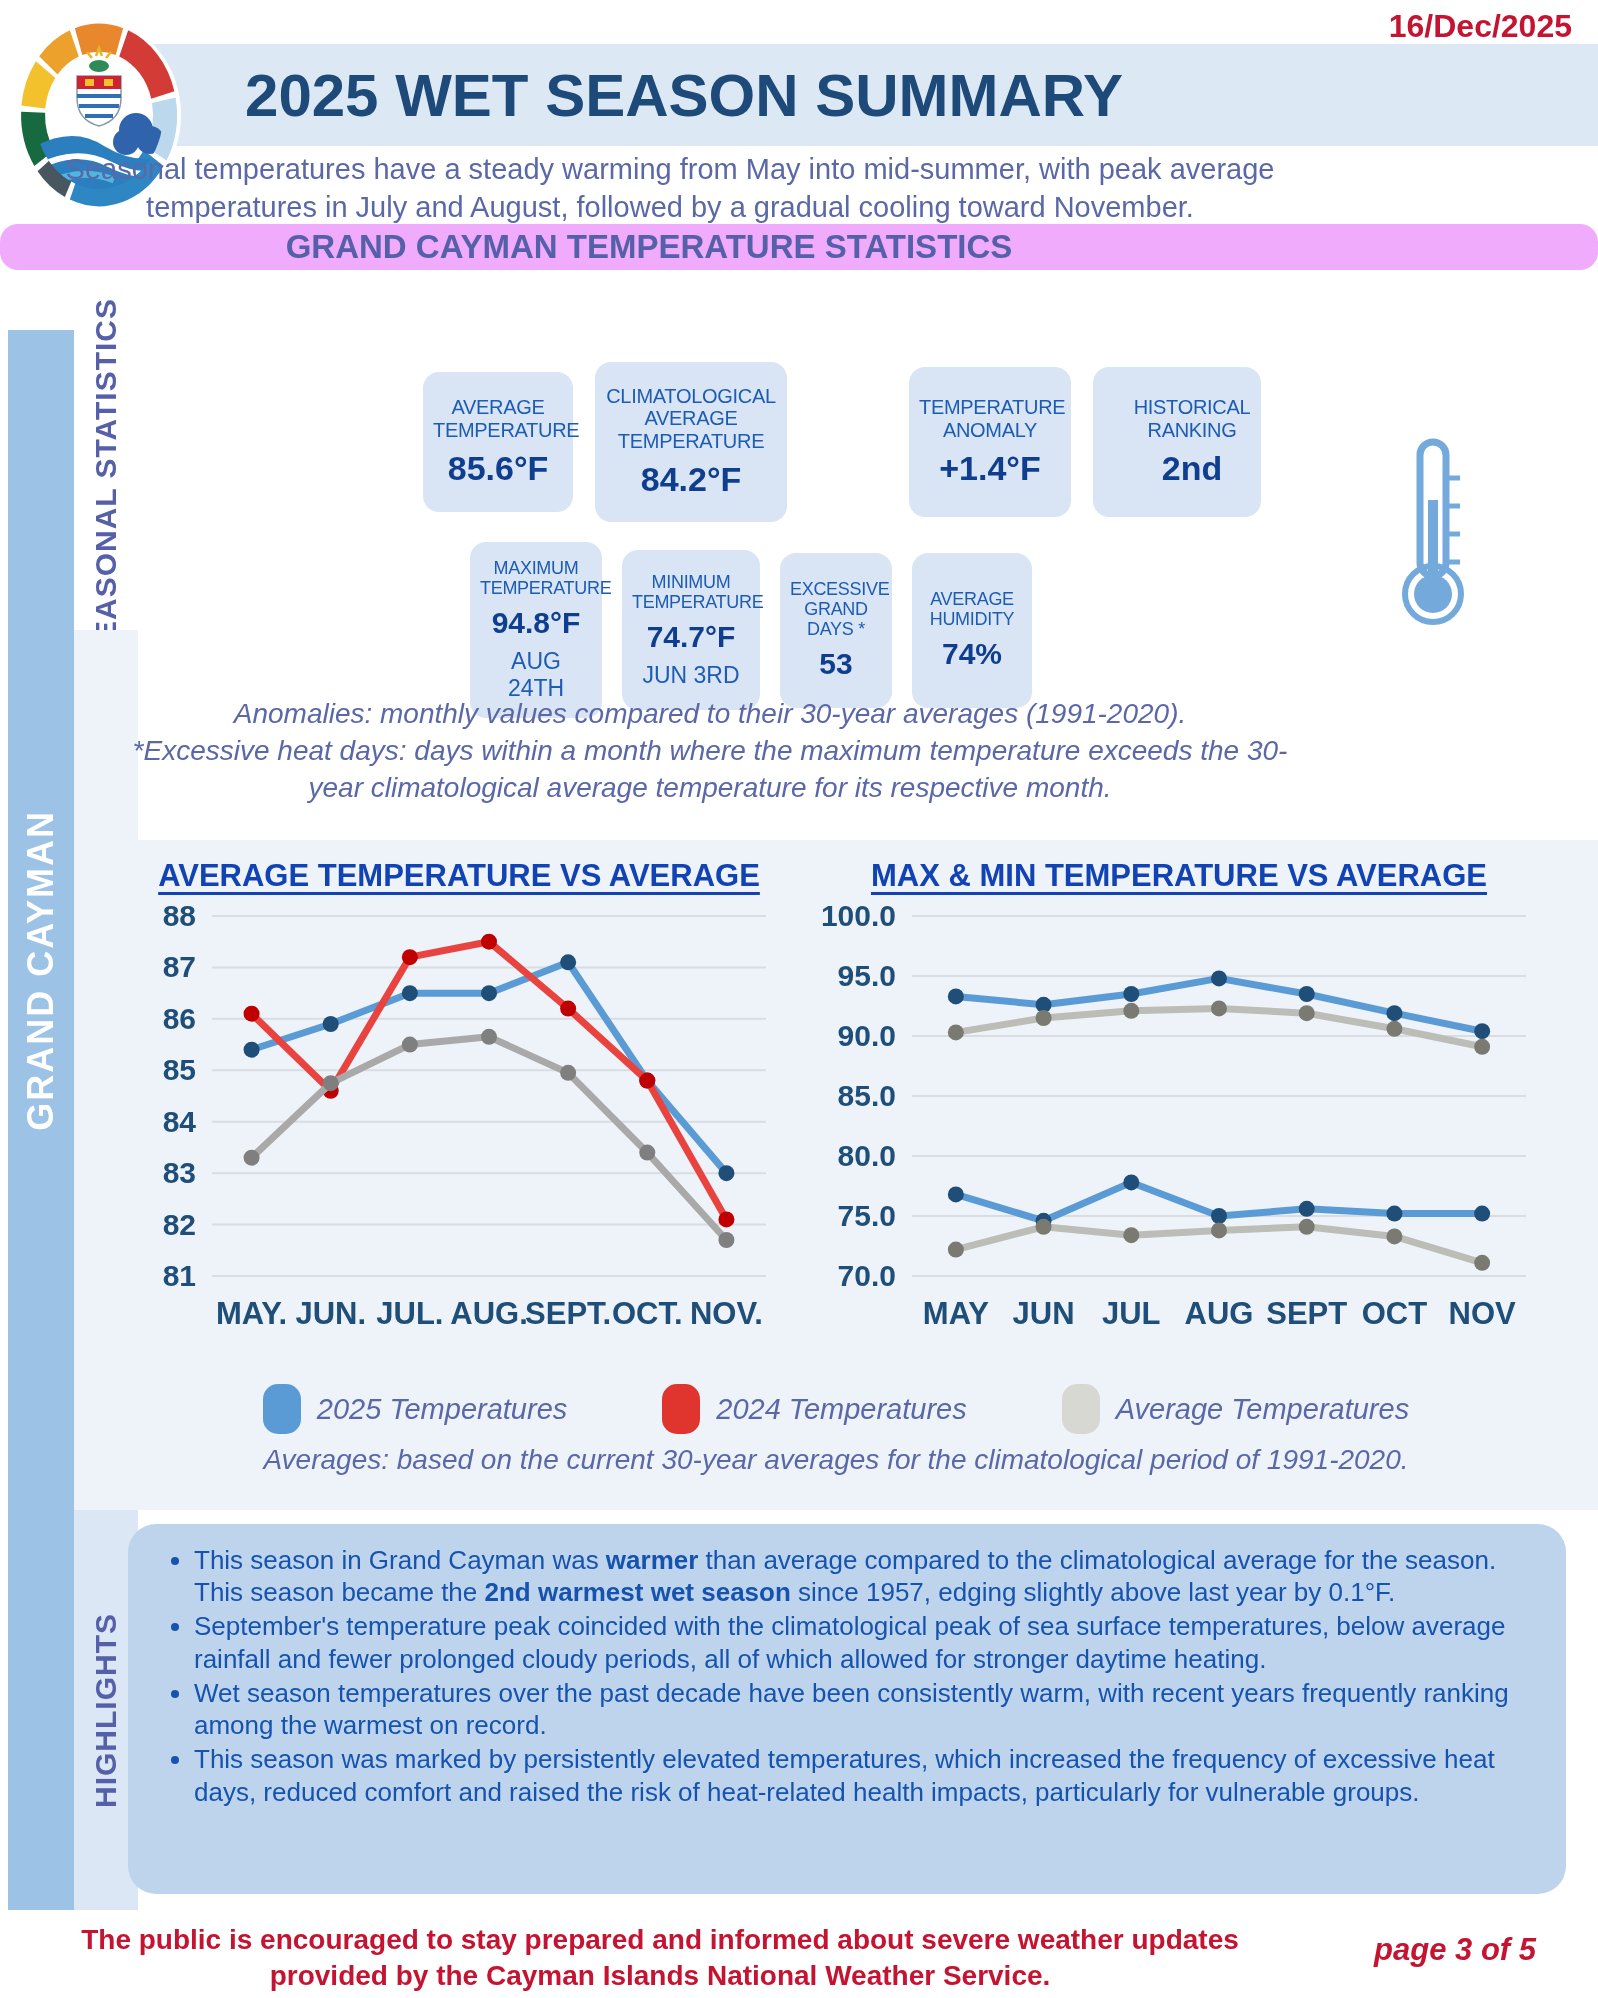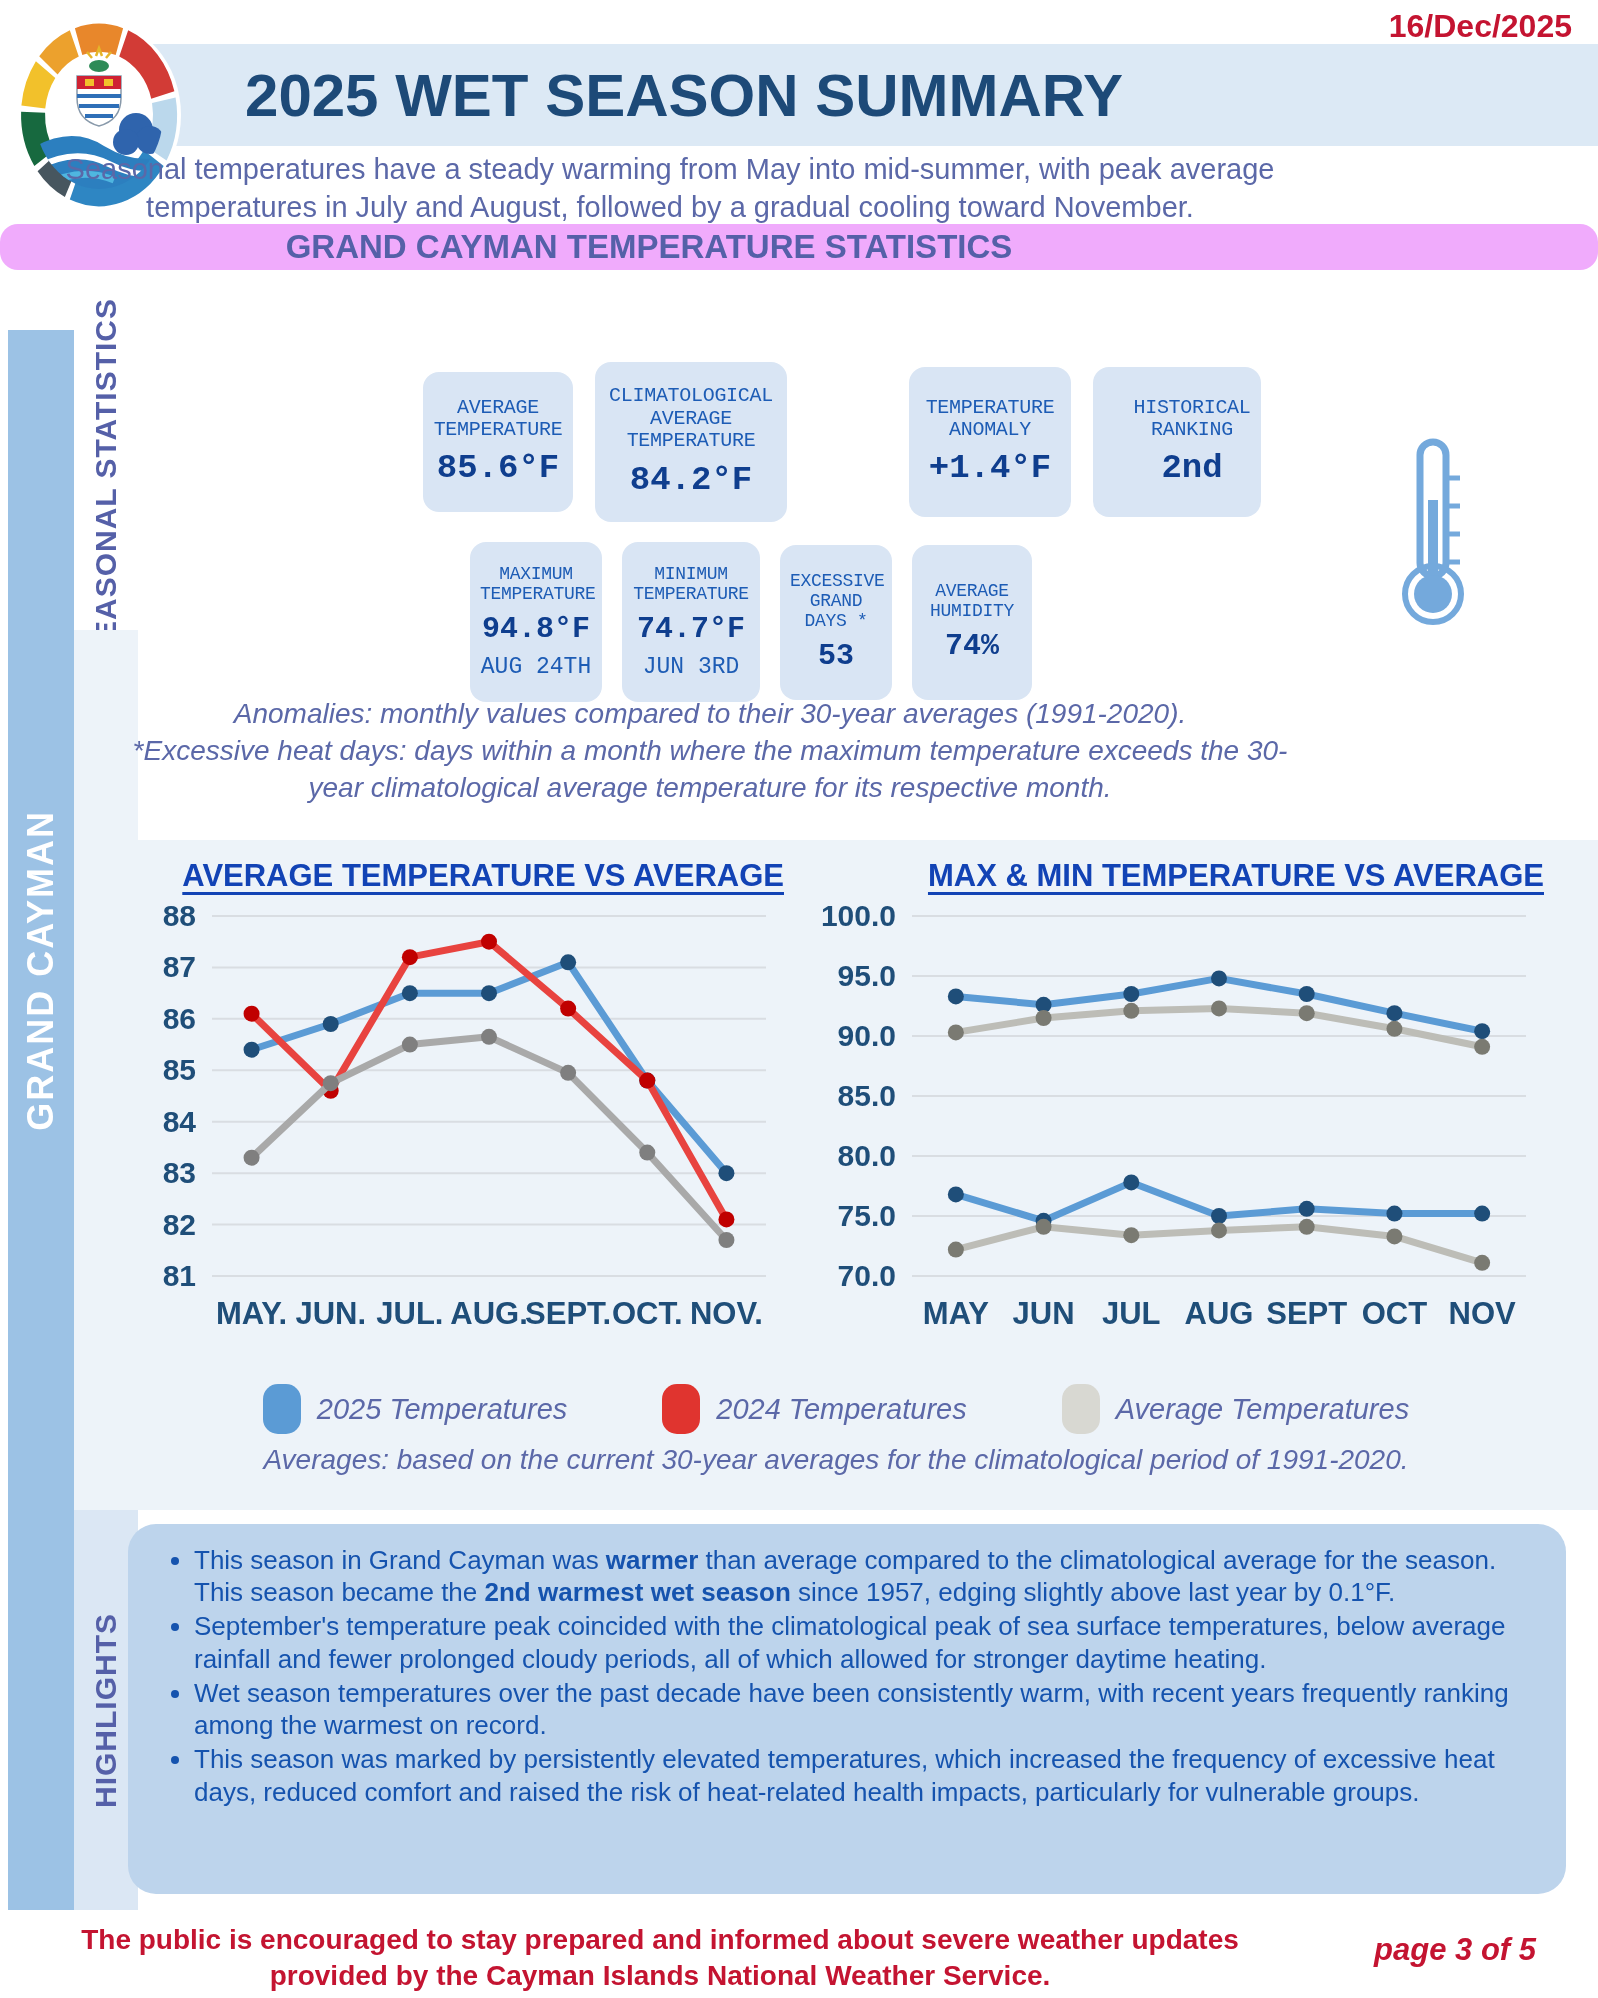--- a/index.html
+++ b/index.html
@@ -24,21 +24,21 @@
   .side-outer{position:absolute;left:8px;top:330px;width:66px;height:1580px;background:#9cc2e5;
     display:flex;align-items:center;justify-content:center;}
   .vtext{writing-mode:vertical-rl;transform:rotate(180deg);white-space:nowrap;}
   .side-outer .vtext{color:#ffffff;font-weight:bold;font-size:36px;letter-spacing:2px;margin-bottom:300px;}
   .strip{position:absolute;left:74px;width:64px;display:flex;align-items:center;justify-content:center;}
   .strip .vtext{color:#5560a8;font-weight:bold;font-size:30px;letter-spacing:1px;}
   .strip-seasonal{top:330px;height:300px;background:#ffffff;}
   .strip-monthly{top:630px;height:880px;background:#edf3f9;}
   .strip-highlights{top:1510px;height:400px;background:#dbe7f4;}
   
-  .stats-row{position:absolute;display:flex;align-items:center;font-family:Liberation Mono, monospace;}
+  .stats-row{position:absolute;display:flex;align-items:center;}
   .stats-row1{left:423px;top:362px;gap:22px;}
   .stats-row2{left:470px;top:542px;gap:20px;}
   .stat-box{background:#d9e5f4;border-radius:16px;padding:16px 10px;text-align:center;
     display:flex;flex-direction:column;justify-content:center;gap:8px;}
   .stat-label{font-size:20px;color:#1d5cb5;line-height:1.12;letter-spacing:-0.3px;}
   .stats-row2 .stat-label{font-size:18px;}
   .stat-value{font-size:34px;font-weight:bold;color:#0f3e8e;}
   .stats-row2 .stat-value{font-size:30px;}
   .stat-sub{font-size:23px;color:#1d5cb5;}
   .r1-0{width:150px;min-height:140px;}
@@ -48,21 +48,21 @@
   .r2-0{width:132px;min-height:160px;}
   .r2-1{width:138px;min-height:160px;}
   .r2-2{width:112px;min-height:155px;}
   .r2-3{width:120px;min-height:155px;}
   .thermo{position:absolute;left:1398px;top:436px;}
   .notes{position:absolute;left:120px;top:696px;width:1180px;text-align:center;
     font-size:28px;font-style:italic;color:#5b68a8;line-height:1.32;}
   
   .charts-bg{position:absolute;left:74px;top:840px;width:1524px;height:670px;background:#edf3f9;}
   .charts-row{position:absolute;left:134px;top:848px;display:flex;gap:30px;}
-  .chart-block{display:flex;flex-direction:column;align-items:flex-end;}
+  .chart-block{display:flex;flex-direction:column;align-items:center;}
   .chart-title{font-size:31px;font-weight:bold;color:#1243b5;text-decoration:underline;
     text-decoration-thickness:3px;text-underline-offset:6px;margin:10px 0 2px 0;}
   .chart-svg{display:block;}
   svg text{font-family:"Liberation Sans", sans-serif;}
   .legend-row{position:absolute;left:74px;top:1384px;width:1524px;display:flex;
     justify-content:center;gap:95px;align-items:center;}
   .legend-item{display:flex;align-items:center;gap:16px;}
   .legend-swatch{width:38px;height:50px;border-radius:15px;display:inline-block;}
   .legend-label{font-size:29px;font-style:italic;color:#5b68a8;}
   .chart-note{position:absolute;left:74px;top:1444px;width:1524px;text-align:center;

